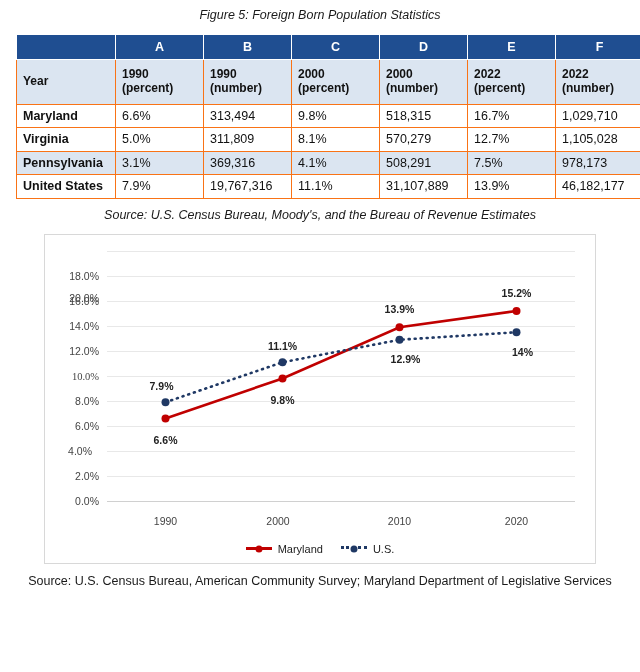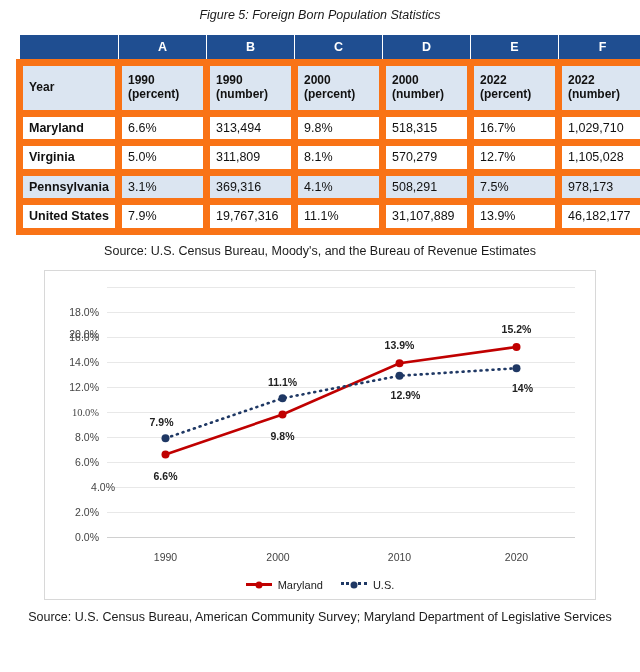--- a/index.html
+++ b/index.html
@@ -46,21 +46,21 @@
     text-align: center;
     border: 1px solid #ffffff;
     height: 22px;
     font-size: 12.5px;
   }
   table.stats th.corner {
     background: #1f4e91;
     border: 1px solid #ffffff;
   }
   table.stats td, table.stats th.rowhead {
-    border: 7px solid #f97316;
+    border: 1px solid #f97316;
     padding: 4px 6px;
     vertical-align: middle;
     line-height: 1.15;
   }
   table.stats tr.headrow2 th,
   table.stats tr.headrow2 td {
     background: #dbe5f1;
     font-weight: bold;
     height: 36px;
     font-size: 12px;
@@ -81,20 +81,21 @@
     font-size: 12.5px;
   }
   .col-label { width: 96px; }
   .col-data { width: 85px; }
 
   .source-line {
     text-align: center;
     font-size: 12.5px;
     color: #1a1a1a;
     margin: 9px 0 12px 0;
+    font-style: italic;
   }
 
   
   .fig6-caption {
     text-align: center;
     font-style: italic;
     font-size: 12.5px;
     color: #1a1a1a;
     margin: 0 18px 6px 18px;
     line-height: 1.25;
@@ -280,21 +281,21 @@
 
 
   <div class="chart-box">
     <div class="chart-inner" id="chart-inner">
 
     <div class="gridline axis0" style="top: 266px;"></div>
         <div class="ylabel" style="top: 266px; left: 8px; width: 46px; text-align: right; right: auto;">0.0%</div>
         <div class="gridline" style="top: 241px;"></div>
         <div class="ylabel" style="top: 241px; left: 8px; width: 46px; text-align: right; right: auto;">2.0%</div>
         <div class="gridline" style="top: 216px;"></div>
-        <div class="ylabel" style="top: 216px; left: 24px; width: 46px; text-align: right; right: auto;">4.0%</div>
+        <div class="ylabel" style="top: 216px; left: 1px; width: 46px; text-align: right; right: auto;">4.0%</div>
         <div class="gridline" style="top: 191px;"></div>
         <div class="ylabel" style="top: 191px; left: 8px; width: 46px; text-align: right; right: auto;">6.0%</div>
         <div class="gridline" style="top: 166px;"></div>
         <div class="ylabel" style="top: 166px; left: 8px; width: 46px; text-align: right; right: auto;">8.0%</div>
         <div class="gridline" style="top: 141px;"></div>
         <div class="ylabel" style="top: 141px; left: 8px; width: 46px; text-align: right; right: auto; font-family: Liberation Serif, serif;">10.0%</div>
         <div class="gridline" style="top: 116px;"></div>
         <div class="ylabel" style="top: 116px; left: 8px; width: 46px; text-align: right; right: auto;">12.0%</div>
         <div class="gridline" style="top: 91px;"></div>
         <div class="ylabel" style="top: 91px; left: 8px; width: 46px; text-align: right; right: auto;">14.0%</div>

